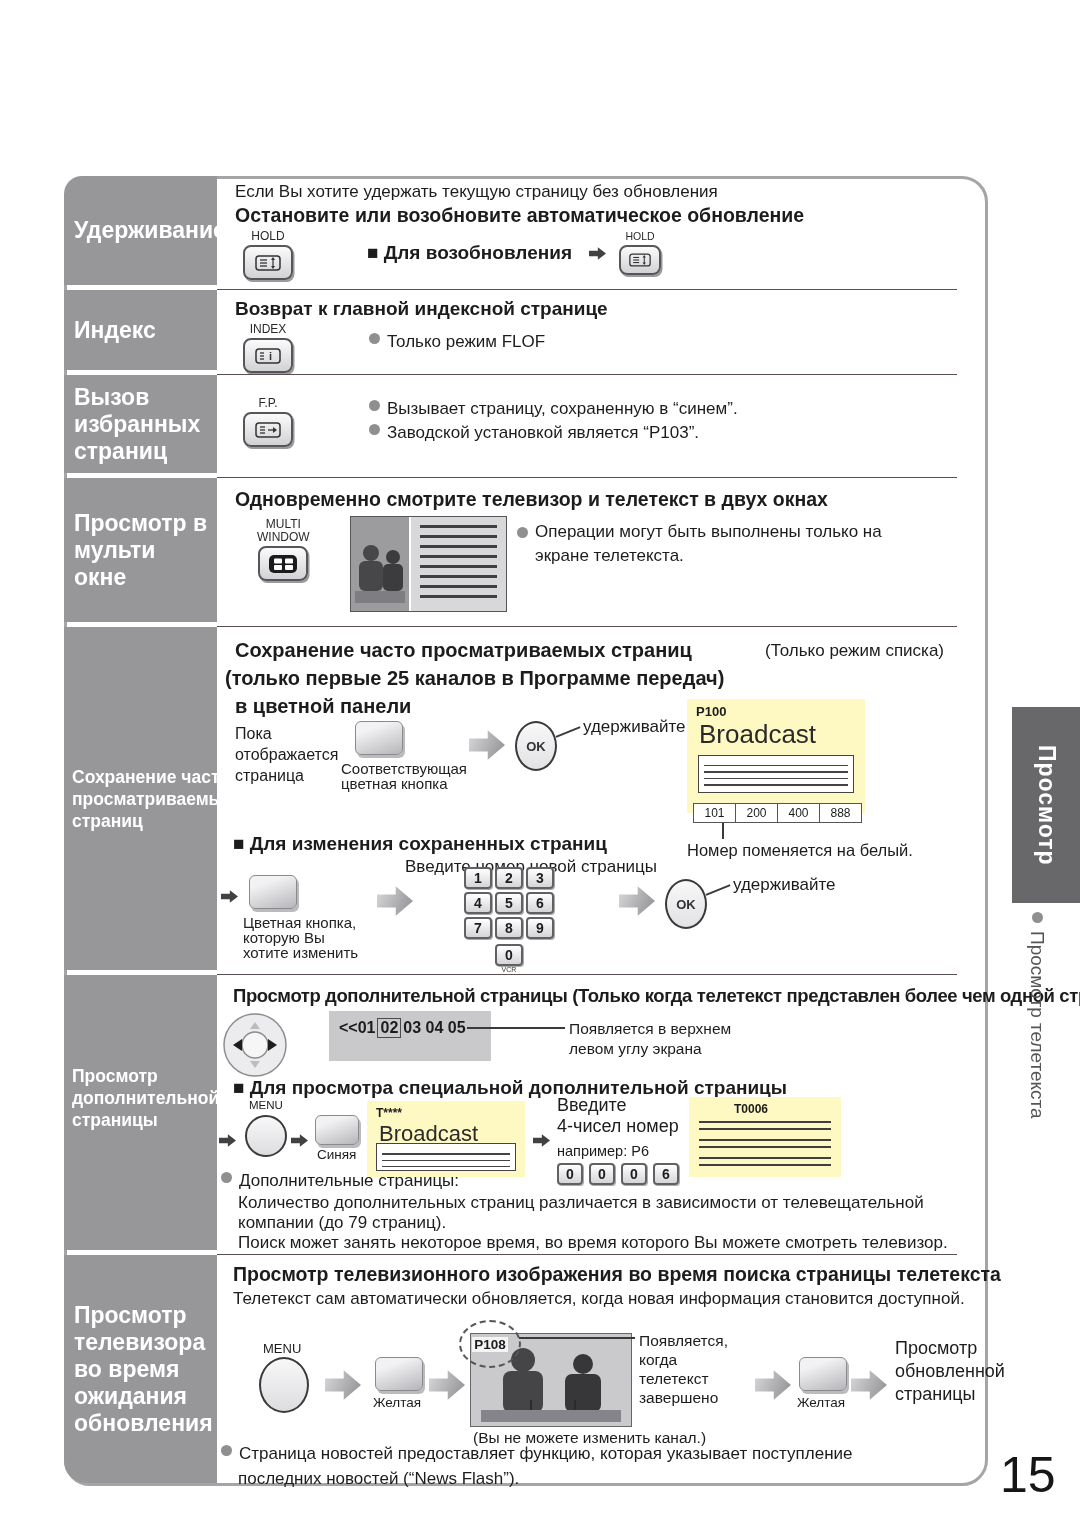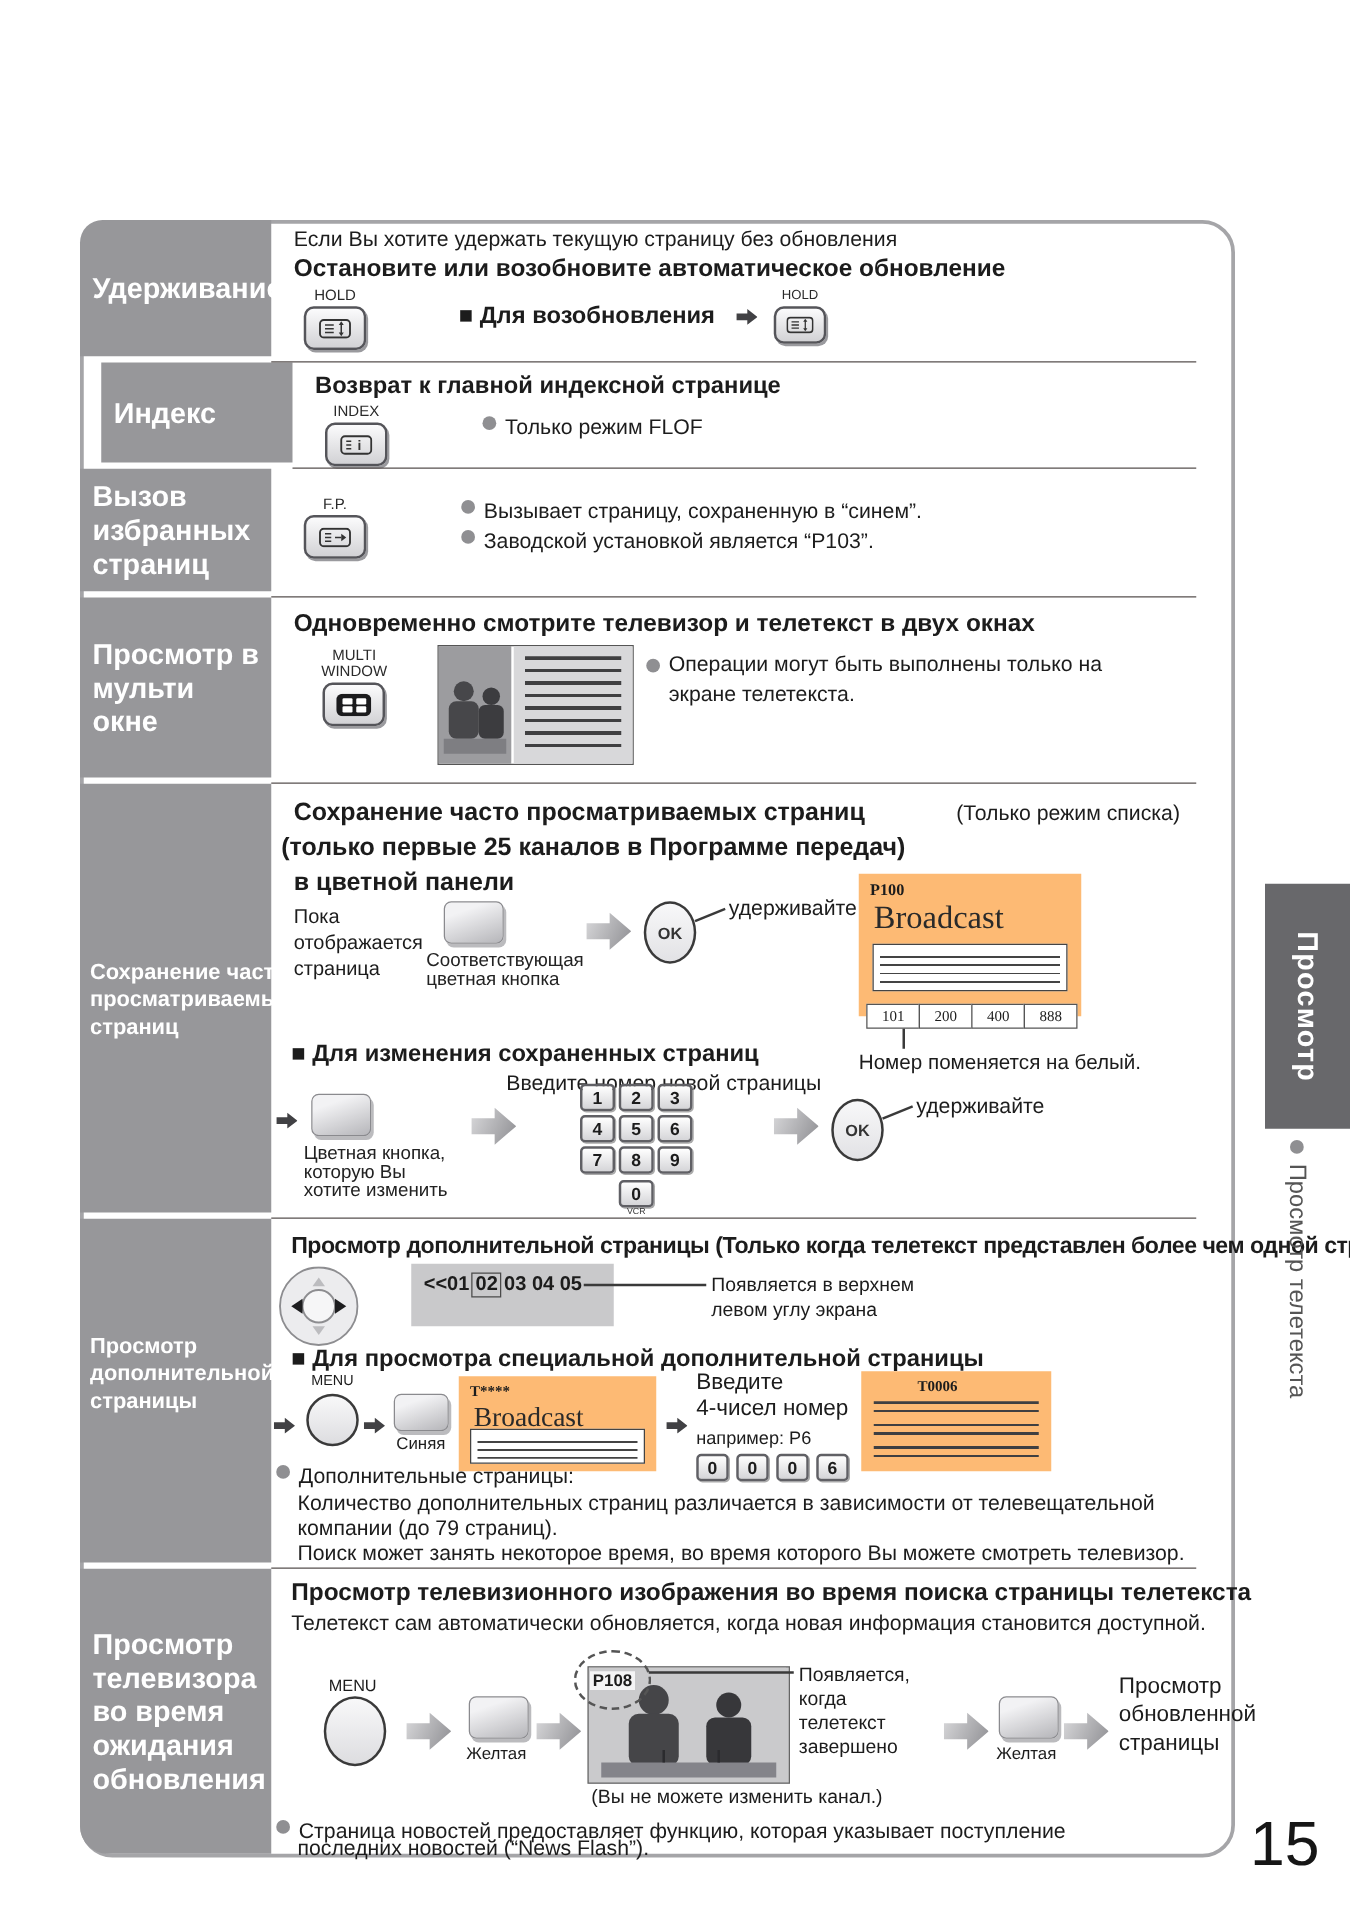--- a/index.html
+++ b/index.html
@@ -36,21 +36,21 @@
        font-size:13px;font-weight:bold;color:#333;}
   .menuc{border:2px solid #3a3a3a;border-radius:50%;background:linear-gradient(#f8f8f9,#dddde0);}
   
   .sarrow{position:absolute;width:17px;height:15px;background:#414144;
           clip-path:polygon(0 32%,52% 32%,52% 8%,100% 50%,52% 92%,52% 68%,0 68%);}
   .barrow{position:absolute;width:36px;height:32px;
           background:linear-gradient(115deg,#dadadc,#8d8d91);
           clip-path:polygon(0 30%,52% 30%,52% 4%,100% 50%,52% 96%,52% 70%,0 70%);}
   .cl{position:absolute;background:#3a3a3a;height:1.5px;}
   
-  .screen{position:absolute;background:#fdba74;font-family:Liberation Serif, serif;}
+  .screen{position:absolute;background:#fef9c3;}
   .scr-no{position:absolute;left:9px;top:5px;font-size:13px;font-weight:bold;}
   .scr-title{position:absolute;left:12px;right:0;text-align:left;font-size:26px;color:#2a2a2a;}
   .lined{position:absolute;background:#fff;border:1.5px solid #444;}
   .lined i{position:absolute;left:5px;right:5px;top:4px;bottom:3px;
            background:repeating-linear-gradient(to bottom,transparent 0 5px,#444 5px 6.5px);}
   .numrow{position:absolute;display:flex;}
   .numrow span{width:41px;height:18px;background:#fff;border:1px solid #555;margin-left:-1px;
                display:flex;align-items:center;justify-content:center;font-size:12px;}
   .dlines{position:absolute;background:repeating-linear-gradient(to bottom,#3f3f41 0 2px,transparent 2px 7px,#3f3f41 7px 9px,transparent 9px 18px);}
   
@@ -119,21 +119,21 @@
                 <line x1="5" y1="11" x2="12" y2="11" stroke="#333" stroke-width="1.3"></line>
                 <line x1="18" y1="4" x2="18" y2="12" stroke="#333" stroke-width="1.2"></line>
                 <path d="M18 2l-2 3h4z" fill="#333"></path>
                 <path d="M18 14l-2-3h4z" fill="#333"></path>
               </svg>
           </span>
         </div>
       </div>
     </div>
 
-    <div class="section" style="height:85px;padding-left:17px;">
+    <div class="section" style="height:85px;">
       <div class="labelcol">
           <div class="labelbox">Индекс</div>
         </div>
       <div class="content sep">
         <div class="t bold" style="left:18px;top:8px;font-size:19px;">Возврат к главной индексной странице</div>
         <div class="rc" style="left:26px;top:33px;">
           <span class="cap">INDEX</span>
           <span class="key">
             <svg width="26" height="16" viewBox="0 0 26 16">
                 <rect x="1" y="1" width="24" height="14" rx="3" fill="none" stroke="#333" stroke-width="1.5"></rect>
@@ -398,21 +398,21 @@
         </div>
         <div class="barrow" style="left:538px;top:114px;"></div>
         <div class="cbtn" style="position:absolute;left:582px;top:102px;"></div>
         <div class="t" style="left:580px;top:140px;font-size:13.5px;">Желтая</div>
         <div class="barrow" style="left:634px;top:114px;"></div>
         <div class="t" style="left:678px;top:82px;font-size:18px;line-height:23px;">
           <span>Просмотр</span><br><span>обновленной</span><br><span>страницы</span>
         </div>
 
         <div class="t" style="left:256px;top:174px;font-size:15.5px;">(Вы не можете изменить канал.)</div>
-        <div class="bullet" style="left:4px;top:200px;justify-content:center;">
+        <div class="bullet" style="left:4px;top:189px;justify-content:center;">
             <span class="dot"></span>
             <span>Страница новостей предоставляет функцию, которая указывает поступление</span>
           </div>
         <div class="t reg" style="left:21px;top:214px;">последних новостей (“News Flash”).</div>
       </div>
     </div>
 
   </div>
 
   <div class="tab">Просмотр</div>

